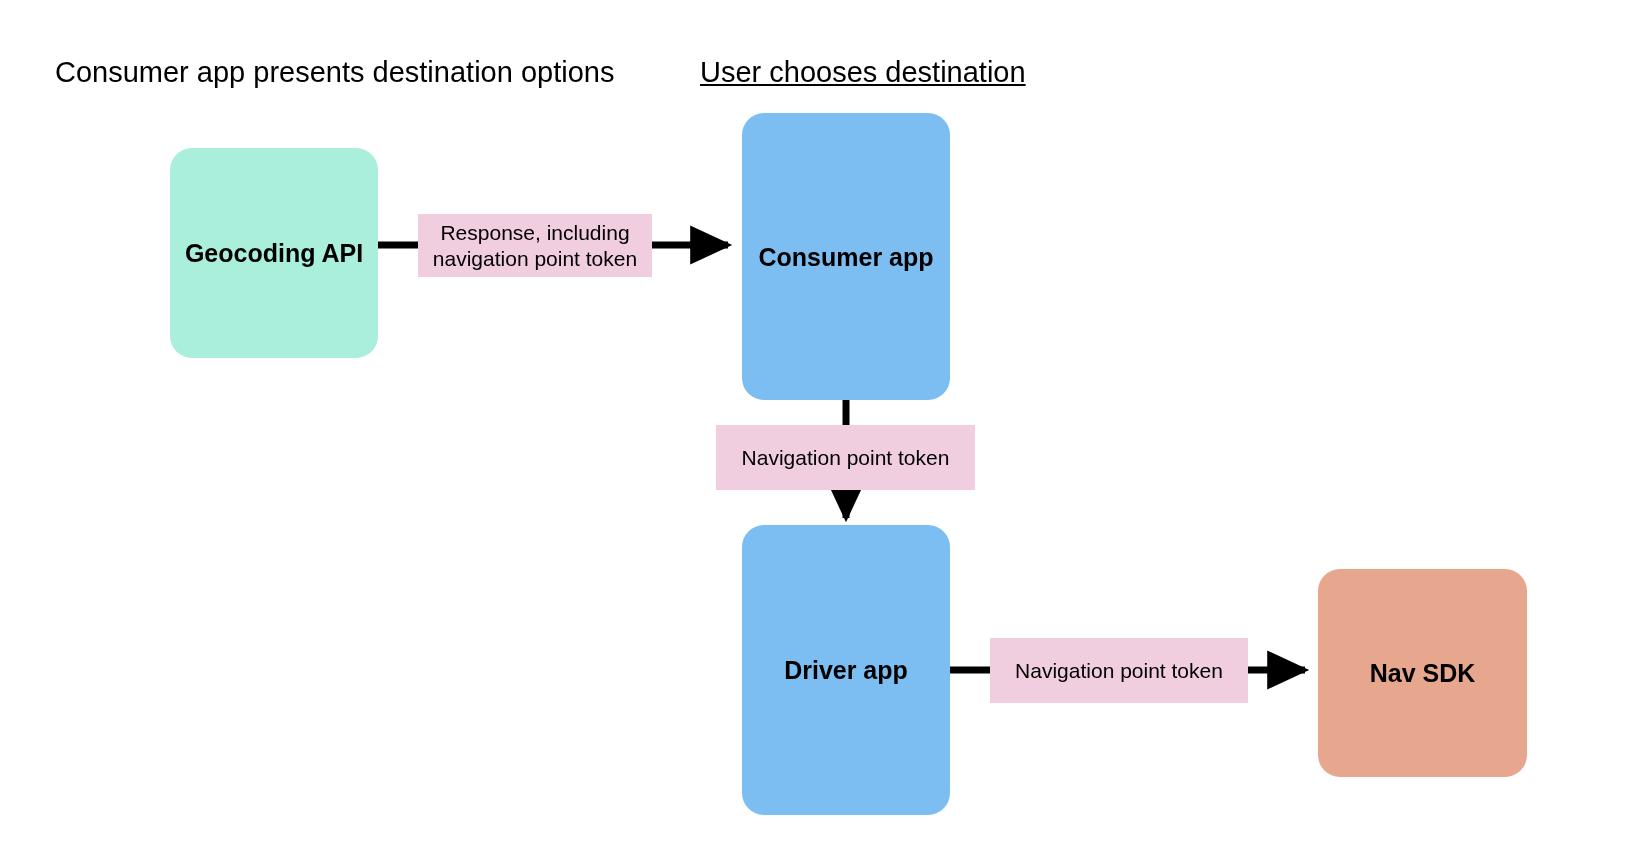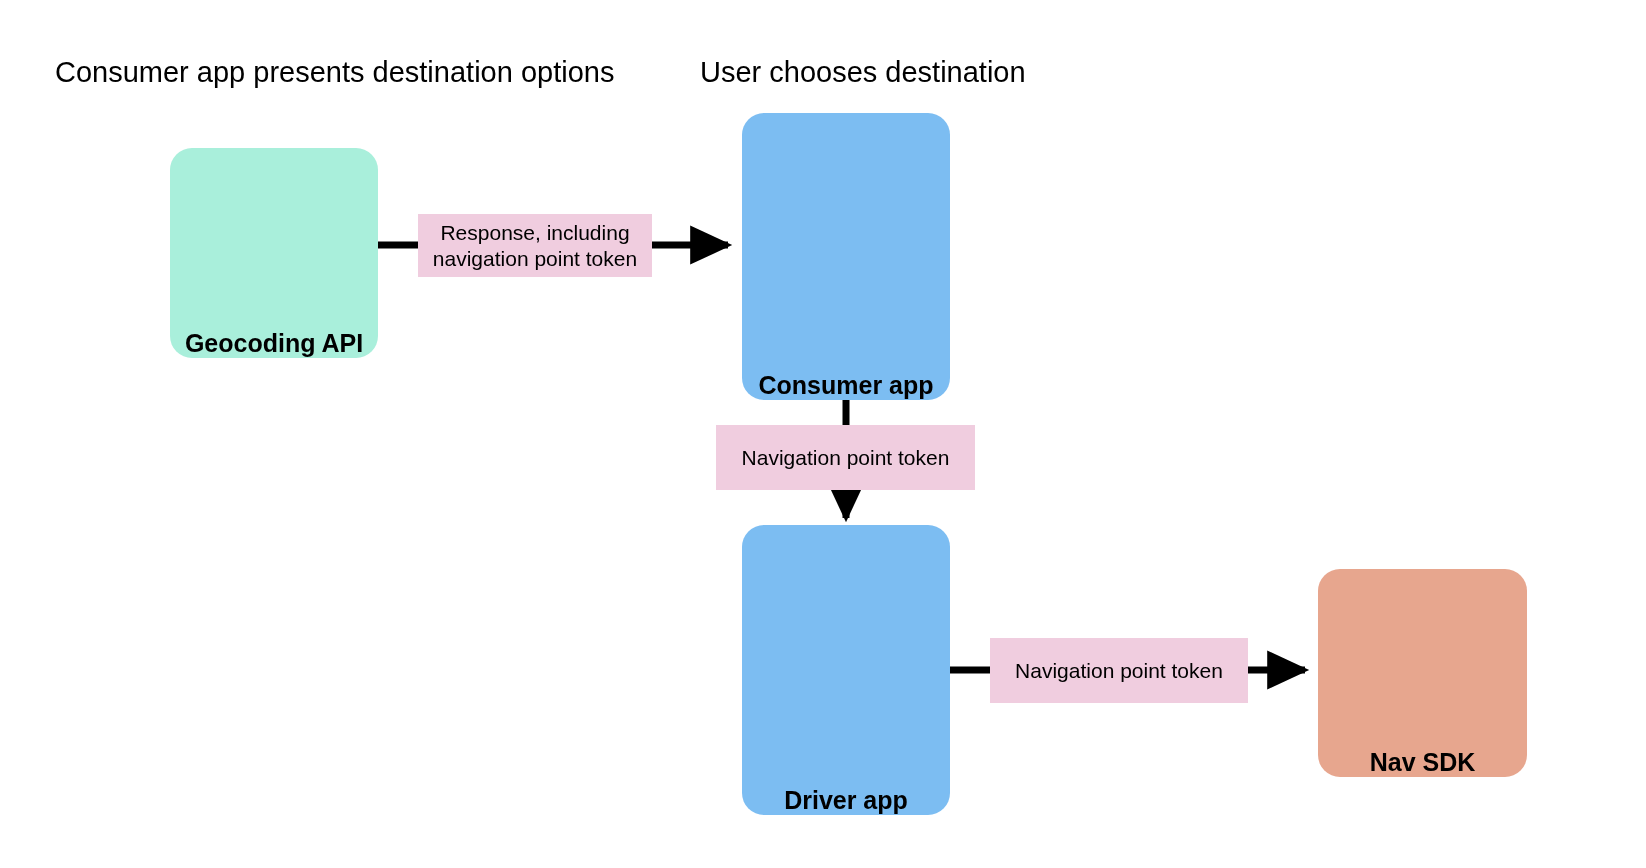--- a/index.html
+++ b/index.html
@@ -27,21 +27,21 @@
     color: #000000;
     white-space: nowrap;
     font-weight: 400;
   }
 
   
   .node {
     position: absolute;
     border-radius: 22px;
     display: flex;
-    align-items: flex-end;
+    align-items: center;
     justify-content: center;
     box-sizing: border-box;
   }
   .node-label {
     font-size: 25px;
     font-weight: 700;
     color: #000000;
     text-align: center;
     line-height: 30px;
     white-space: nowrap;
@@ -93,21 +93,21 @@
 
     <line x1="846" y1="400" x2="846" y2="426" stroke="#000000" stroke-width="7"></line>
     <line x1="846" y1="489" x2="846" y2="518" stroke="#000000" stroke-width="7" marker-end="url(#arrowhead)"></line>
 
     <line x1="950" y1="670" x2="990" y2="670" stroke="#000000" stroke-width="7"></line>
     <line x1="1248" y1="670" x2="1305" y2="670" stroke="#000000" stroke-width="7" marker-end="url(#arrowhead)"></line>
   </svg>
 
   <div class="col-header" style="left:55px; top:57px;">Consumer app presents destination options</div>
 
-  <div class="col-header" style="left:700px; top:57px;">User chooses destination</div>
+  <div class="col-header" style="left:700px; top:57px;text-decoration:underline;">User chooses destination</div>
 
 
   <div class="node" style="left:170px; top:148px; width:208px; height:210px; background:#a9efdb; z-index:2;">
     <span class="node-label">Geocoding API</span>
   </div>
 
   <div class="node" style="left:742px; top:525px; width:208px; height:290px; background:#7cbdf2; z-index:2;">
     <span class="node-label">Driver app</span>
   </div>
 

